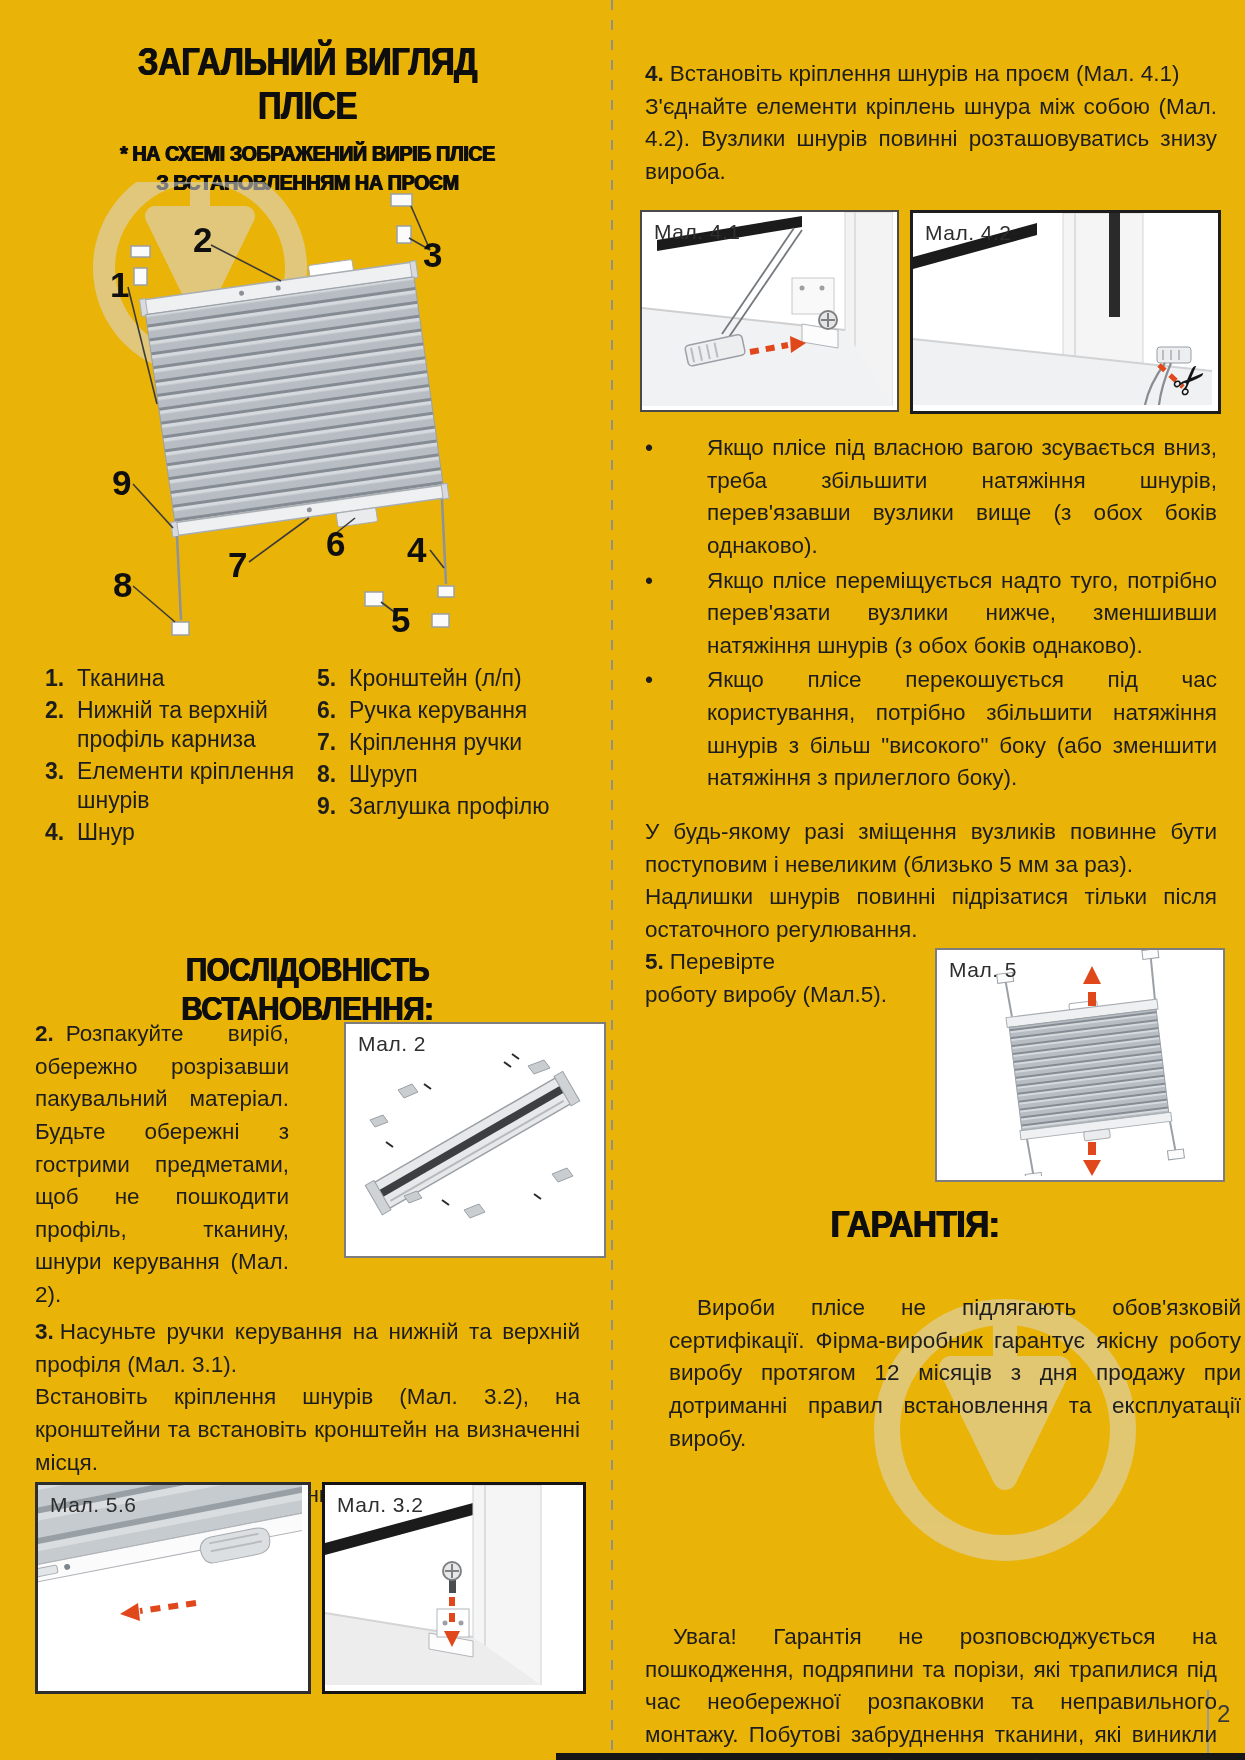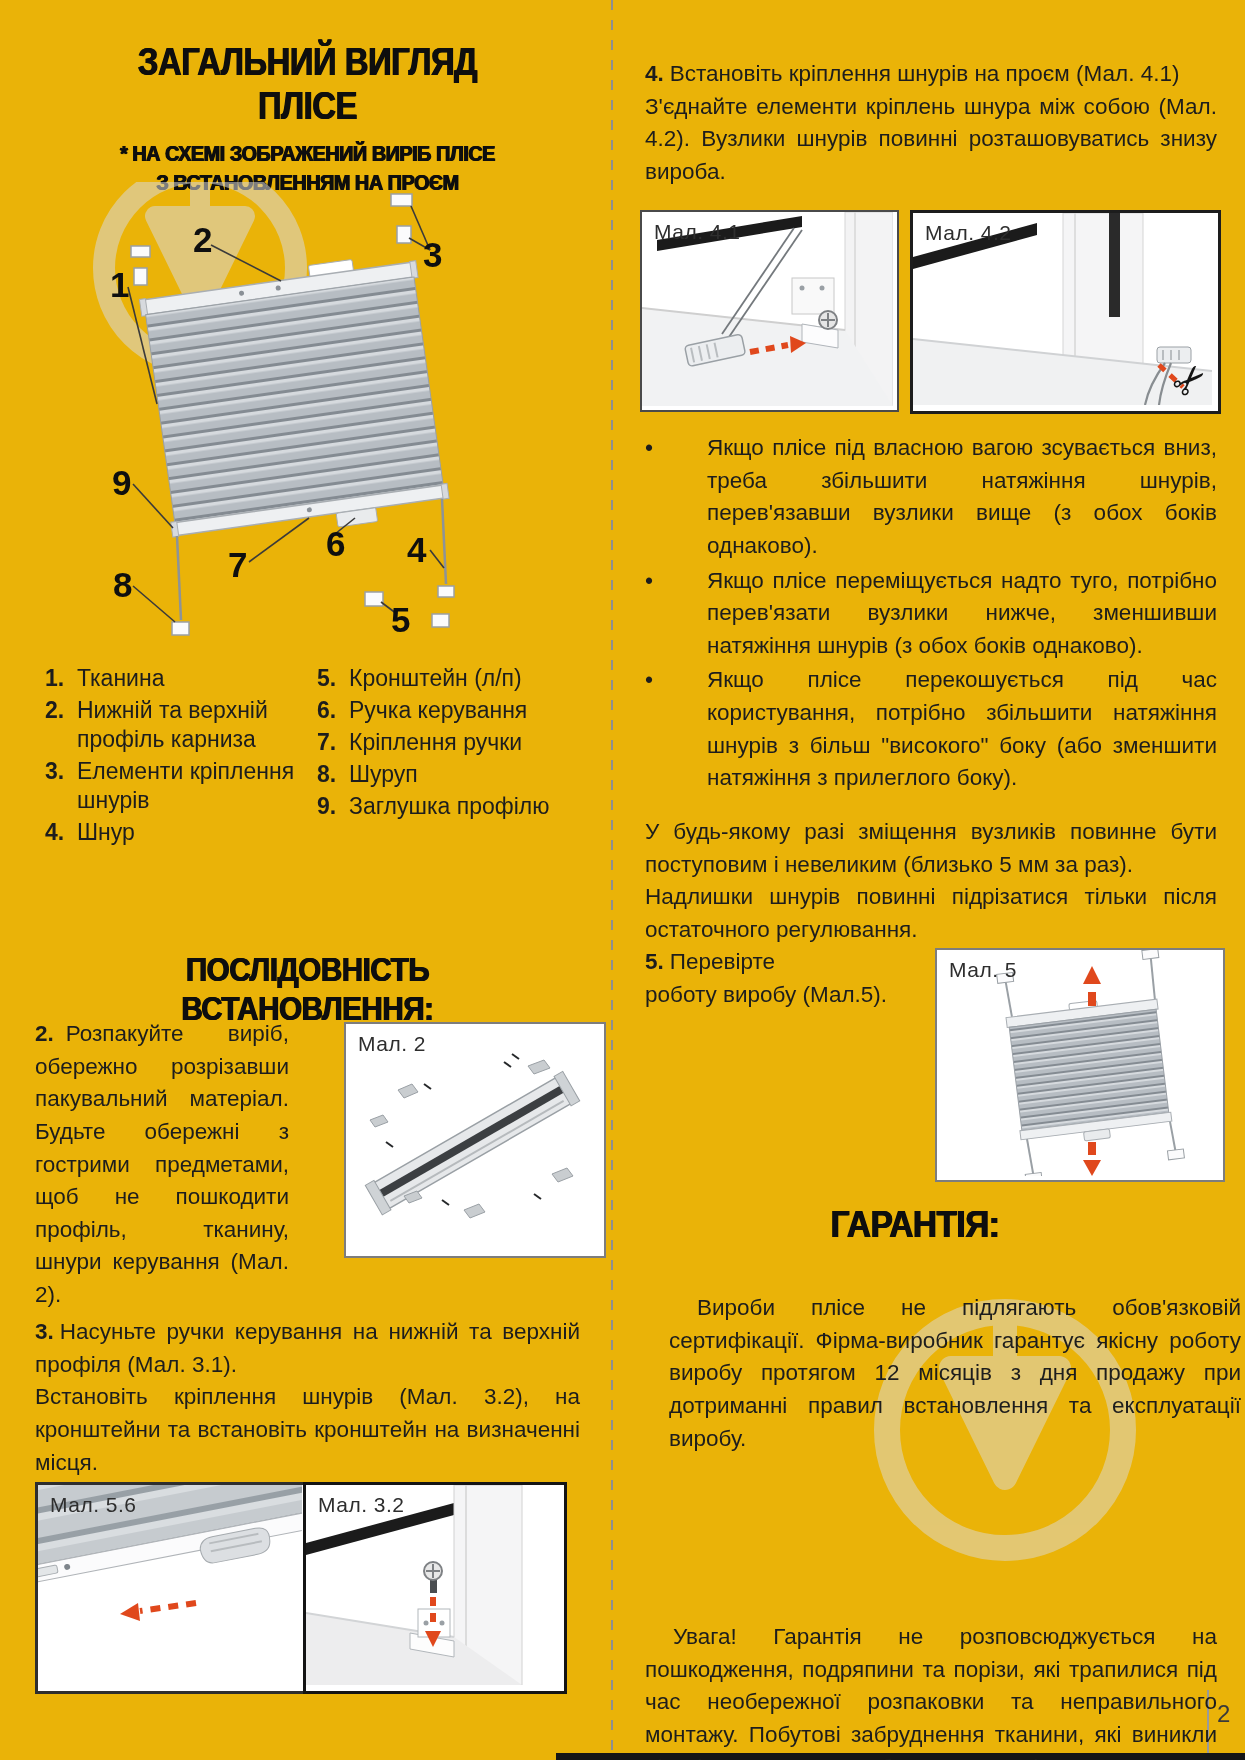--- a/index.html
+++ b/index.html
@@ -31,21 +31,21 @@
   .seqtitle{left:35px;top:950px;width:545px;text-align:center;font-size:34px;
             transform:scaleX(.87);transform-origin:50% 0;}
   .body-text{font-size:22.5px;line-height:1.45;}
   .stepnum{font-weight:bold;margin-right:12px;}
   .step2{left:35px;top:1018px;width:254px;}
   .figbox{position:absolute;background:#fff;}
   .figlabel{position:absolute;left:12px;top:8px;font-size:21px;color:#2e2e2e;letter-spacing:.5px;}
   .fig2{left:322px;top:1022px;width:258px;height:232px;border:2px solid #7d7d7d;margin-left:22px;}
   .step3{left:35px;top:1316px;width:545px;}
   .fig31{left:35px;top:1482px;width:270px;height:206px;border:3px solid #2e2e2e;}
-  .fig32{left:303px;top:1482px;width:258px;height:206px;border:3px solid #141414;}
+  .fig32{left:322px;top:1482px;width:258px;height:206px;border:3px solid #141414;}
   .step4{left:645px;top:58px;width:572px;}
   .fig41{left:640px;top:210px;width:255px;height:198px;border:2px solid #4a4a4a;}
   .fig42{left:910px;top:210px;width:305px;height:198px;border:3px solid #1d1d1d;}
   .bullets{left:645px;top:432px;width:572px;list-style:none;margin:0;padding:0;}
   .bullets li{display:flex;margin-bottom:2px;}
   .bmark{width:46px;flex:none;font-size:23px;}
   .btext{flex:1;margin-left:16px;}
   .note{left:645px;top:816px;width:572px;}
   .step5{left:645px;top:946px;width:275px;}
   .fig5{left:935px;top:948px;width:266px;height:230px;border:2px solid #7d7d7d;padding-left:20px;}

